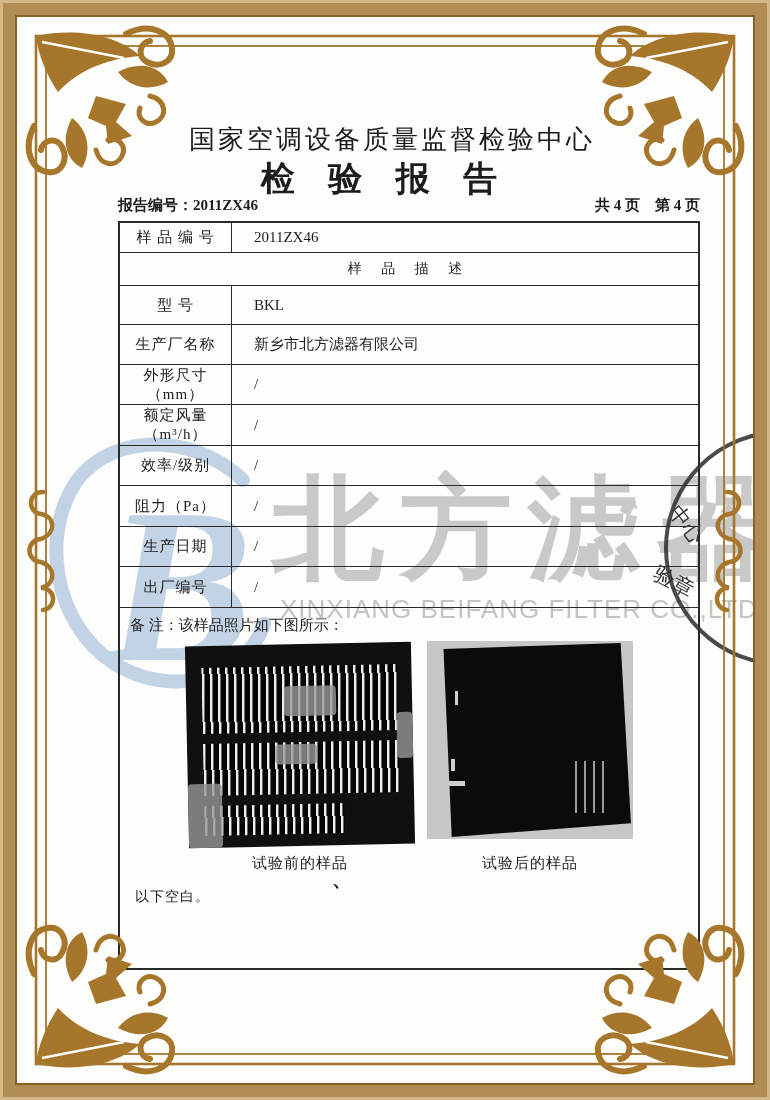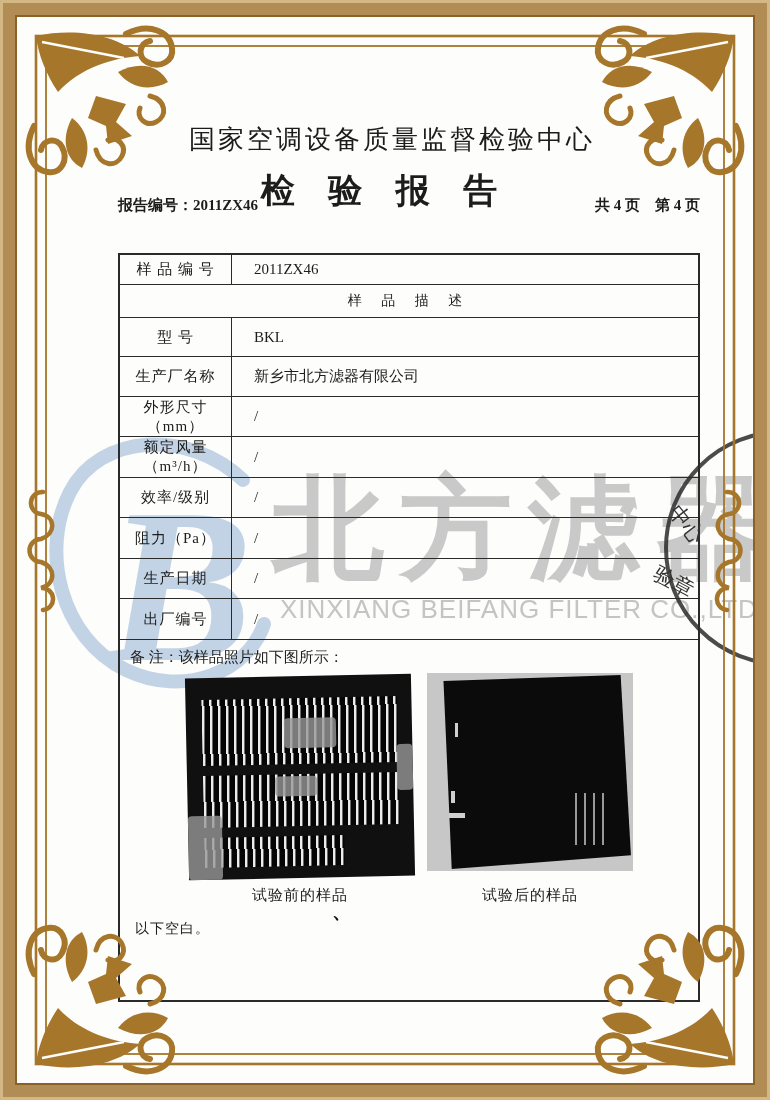--- a/index.html
+++ b/index.html
@@ -21,28 +21,28 @@
          white-space:nowrap;line-height:1.2;}
   .wm-en{position:absolute;left:280px;top:594px;font-size:26px;color:#c4c4c4;
          letter-spacing:1px;font-family:"Liberation Sans","DejaVu Sans",sans-serif;white-space:nowrap;}
 
   
   .org-title{position:absolute;left:7px;top:122px;width:100%;text-align:center;
              font-family:"Liberation Sans","DejaVu Sans",sans-serif;
              font-size:26px;font-weight:normal;letter-spacing:3px;z-index:2;}
   .doc-title{position:absolute;left:0;top:156px;width:100%;text-align:center;
              font-family:"Liberation Sans","DejaVu Sans",sans-serif;
-             font-size:34px;font-weight:bold;letter-spacing:12px;z-index:2;margin-top:12px;}
+             font-size:34px;font-weight:bold;letter-spacing:12px;z-index:2;}
   .report-line{position:absolute;left:118px;top:196px;width:582px;display:flex;
                justify-content:space-between;align-items:flex-end;font-size:15px;
                font-weight:bold;z-index:2;gap:36px;}
 
   
   .tbl{position:absolute;left:118px;top:221px;width:582px;height:749px;
-       border:2px solid #2a2a2a;box-sizing:border-box;z-index:1;background:transparent;font-size:15px;margin-top:32px;}
+       border:2px solid #2a2a2a;box-sizing:border-box;z-index:1;background:transparent;font-size:15px;}
   .tr{display:flex;border-bottom:1.6px solid #2a2a2a;box-sizing:border-box;align-items:stretch;}
   .td-l{width:112px;border-right:1.6px solid #2a2a2a;display:flex;align-items:center;
         justify-content:center;text-align:center;letter-spacing:1px;padding:0 3px;box-sizing:border-box;}
   .td-v{flex:1;display:flex;align-items:center;padding-left:22px;}
   .tr-head{display:flex;align-items:center;justify-content:center;border-bottom:1.6px solid #2a2a2a;
            box-sizing:border-box;letter-spacing:8px;font-size:14px;}
   .tr-remark{position:relative;border-bottom:none;display:block;box-sizing:border-box;text-decoration:underline;}
   .remark-text{position:absolute;left:10px;top:8px;font-size:15px;}
 
   

